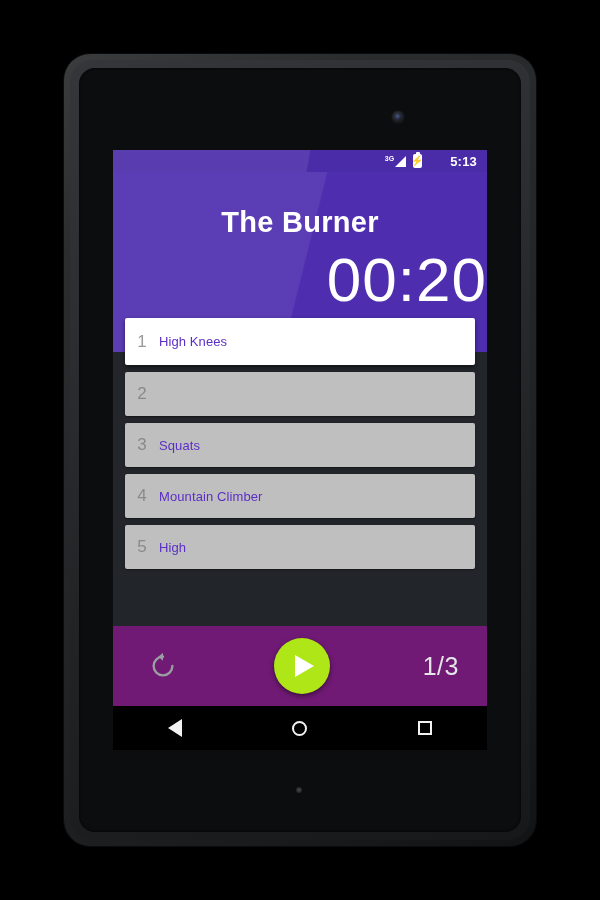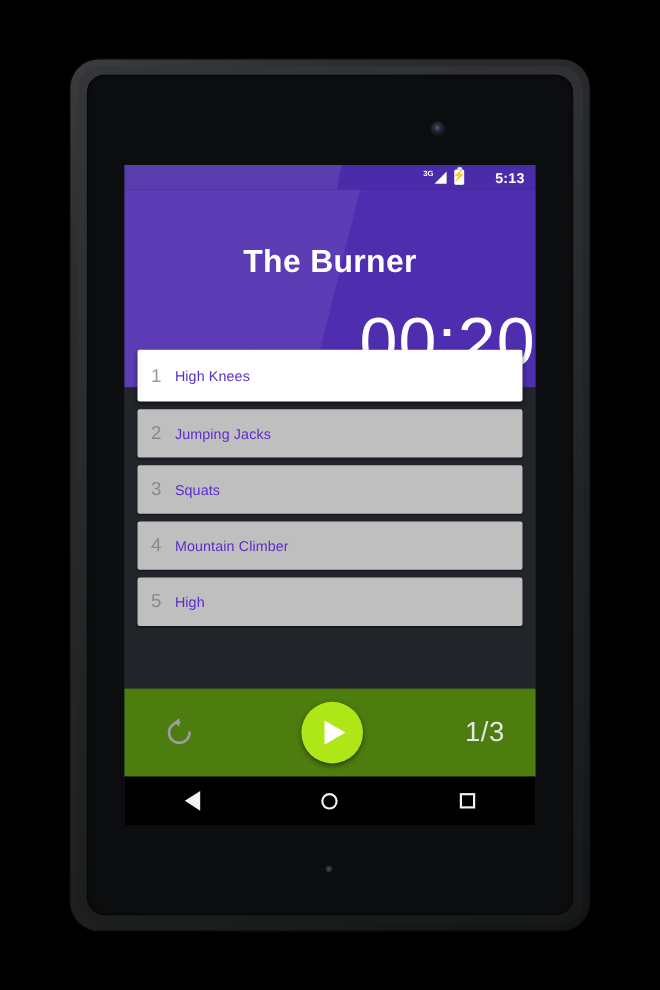--- a/index.html
+++ b/index.html
@@ -180,21 +180,21 @@
   #header::after {
     content: "";
     position: absolute;
     inset: 0;
     background: linear-gradient(104deg, rgba(255,255,255,0.075) 0%, rgba(255,255,255,0.075) 51%, rgba(255,255,255,0) 51.4%, rgba(255,255,255,0) 100%);
     pointer-events: none;
   }
   #workout-title {
     position: relative;
     z-index: 2;
-    margin: 16px;
+    margin: 0;
     padding-top: 34px;
     text-align: center;
     color: #ffffff;
     font-size: 29px;
     font-weight: bold;
     letter-spacing: 0.3px;
   }
   #timer-display {
     position: relative;
     z-index: 2;
@@ -254,21 +254,21 @@
     position: absolute;
     left: 0;
     bottom: 44px;
     width: 374px;
     height: 80px;
     display: flex;
     align-items: center;
     justify-content: space-between;
     padding: 0 28px;
     box-sizing: border-box;
-    background: #4d7c0f;
+    background: #701a75;
   }
   #restart-button {
     width: 44px;
     height: 44px;
     display: flex;
     align-items: center;
     justify-content: center;
   }
   #play-button {
     width: 56px;
@@ -364,21 +364,20 @@
     <div id="timer-display">00:20</div>
   </div>
 
   <div id="exercise-list">
       <div class="exercise-row active">
         <span class="row-index">1</span>
         <span class="row-name">High Knees</span>
       </div>
       <div class="exercise-row">
         <span class="row-index">2</span>
-        <span class="row-name">Jumping Jacks</span>
       </div>
       <div class="exercise-row">
         <span class="row-index">3</span>
         <span class="row-name">Squats</span>
       </div>
       <div class="exercise-row">
         <span class="row-index">4</span>
         <span class="row-name">Mountain Climber</span>
       </div>
       <div class="exercise-row">

